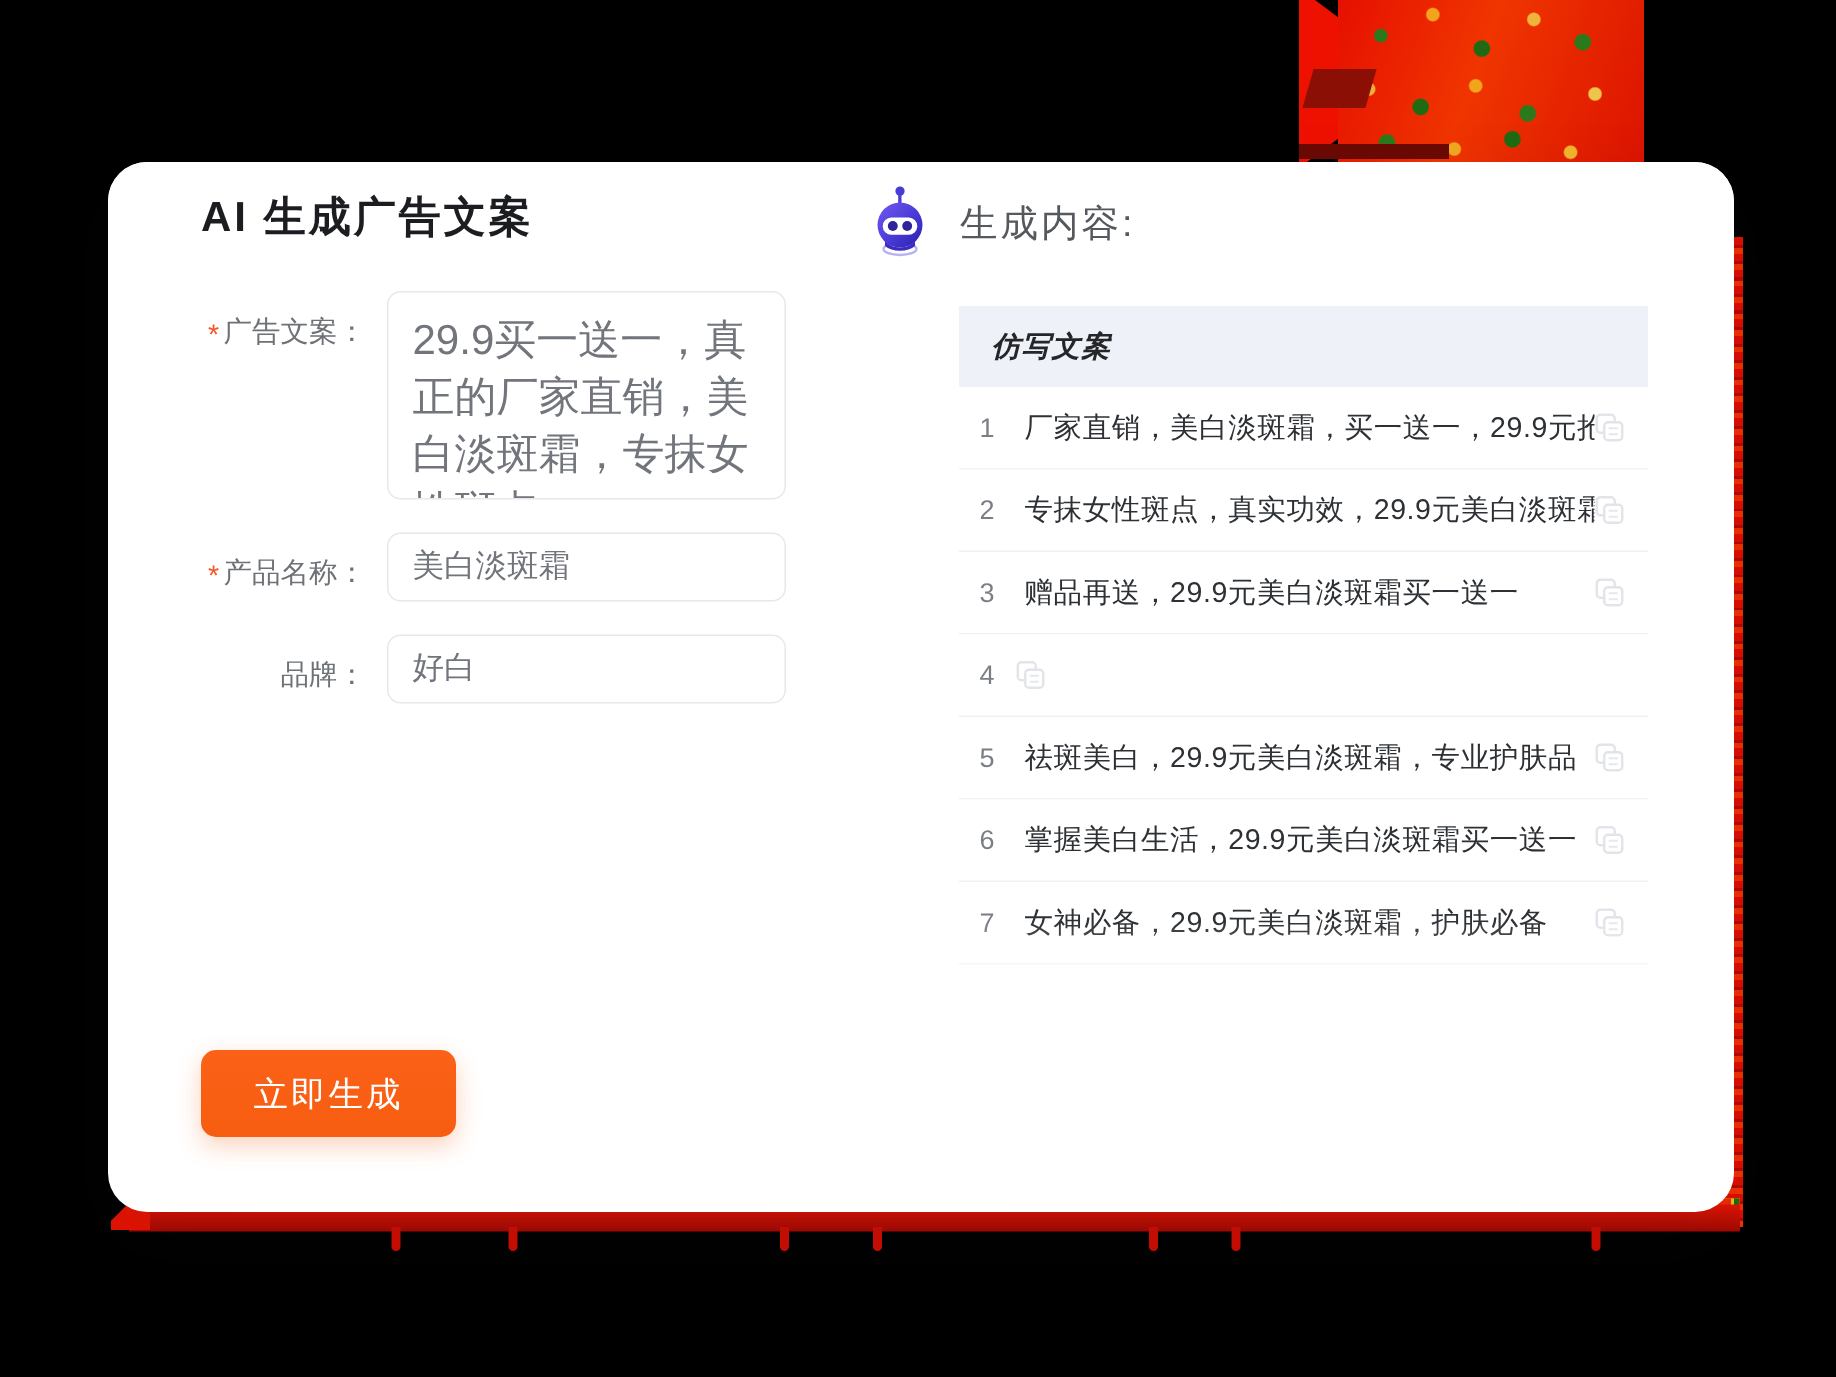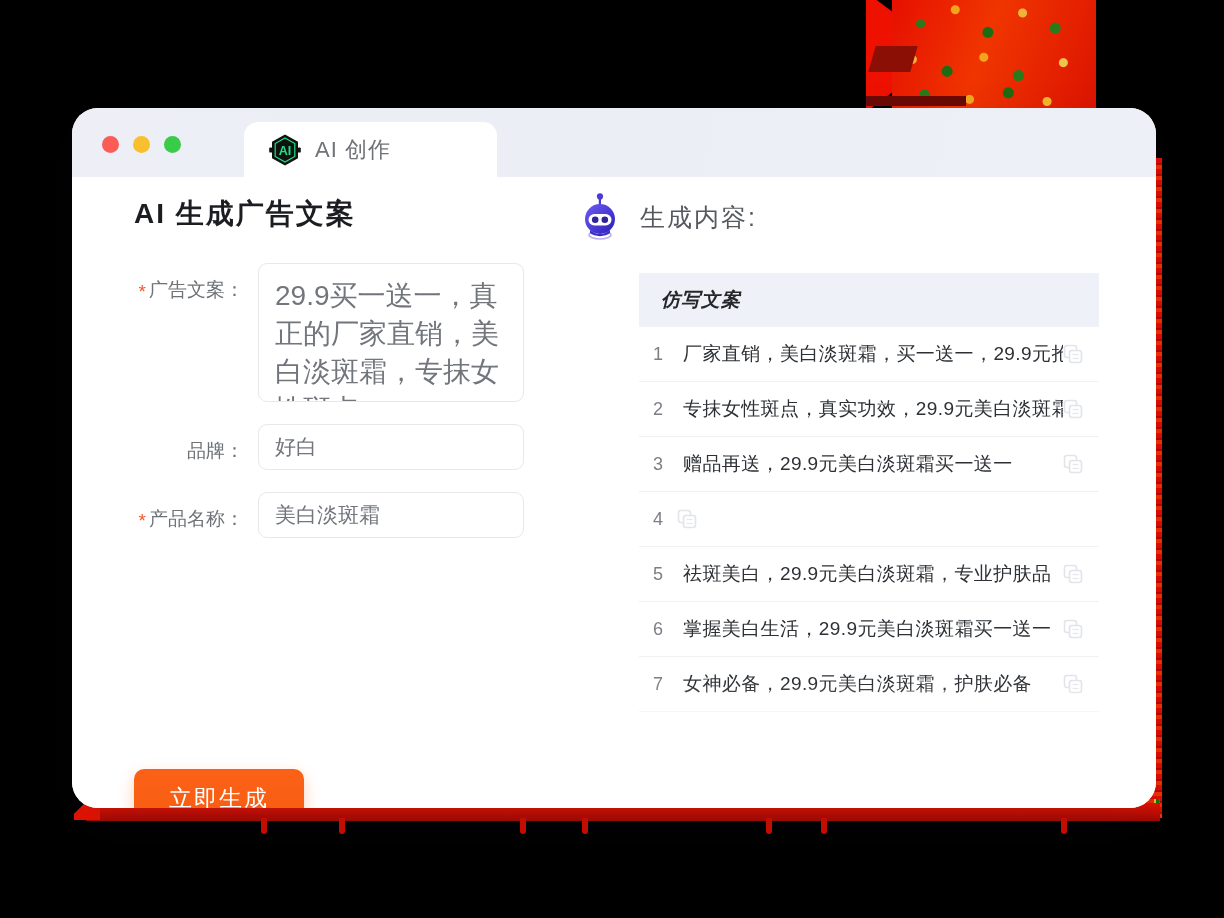--- a/index.html
+++ b/index.html
@@ -390,70 +390,52 @@
     <i style="left:434px"></i>
   <i style="left:496px"></i>
     <i style="left:680px"></i>
     <i style="left:735px"></i>
   <i style="left:975px"></i>
 </div>
 <div class="deco-corner-bl"></div>
 
 <div class="window">
 
-  <div class="titlebar">
-    <div class="traffic">
-      <span class="dot red"></span>
-      <span class="dot yellow"></span>
-      <span class="dot green"></span>
-    </div>
-
-    <div class="tab">
-      <svg class="tab-logo" viewBox="0 0 34 34">
-        <polygon points="17,1.5 30,8.8 30,25.2 17,32.5 4,25.2 4,8.8" fill="#10120f"></polygon>
-        <polygon points="17,5 26.8,10.6 26.8,23.4 17,29 7.2,23.4 7.2,10.6" fill="none" stroke="#1fe08a" stroke-width="1.2"></polygon>
-        <rect x="1.2" y="14.4" width="3.2" height="5.2" rx="1.2" fill="#10120f"></rect>
-        <rect x="29.6" y="14.4" width="3.2" height="5.2" rx="1.2" fill="#10120f"></rect>
-        <text x="17" y="22" text-anchor="middle" font-family="Liberation Sans, sans-serif" font-size="12.5" font-weight="bold" fill="#1fe08a">AI</text>
-      </svg>
-      <span class="tab-label">AI 创作</span>
-    </div>
-  </div>
 
   <div class="content">
 
     <div class="left-pane">
       <div class="page-title">AI 生成广告文案</div>
 
       <div class="form">
 
         <div class="field">
           <div class="field-label">
             <span class="req">*</span><span>广告文案：</span>
           </div>
           <div class="control">
             <div class="textarea-box" title="请输入广告文案">29.9买一送一，真正的厂家直销，美白淡斑霜，专抹女性斑点</div>
           </div>
         </div>
 
         <div class="field">
           <div class="field-label">
+            <span class="req">*</span><span>产品名称：</span>
+          </div>
+          <div class="control">
+            <div class="input-box" title="请输入产品名称">美白淡斑霜</div>
+          </div>
+        </div>
+
+        <div class="field">
+          <div class="field-label">
             <span>品牌：</span>
           </div>
           <div class="control">
             <div class="input-box" title="请输入品牌">好白</div>
-          </div>
-        </div>
-
-        <div class="field">
-          <div class="field-label">
-            <span class="req">*</span><span>产品名称：</span>
-          </div>
-          <div class="control">
-            <div class="input-box" title="请输入产品名称">美白淡斑霜</div>
           </div>
         </div>
 
       </div>
 
       <button class="submit-btn">立即生成</button>
     </div>
 
     <div class="right-pane">
 

